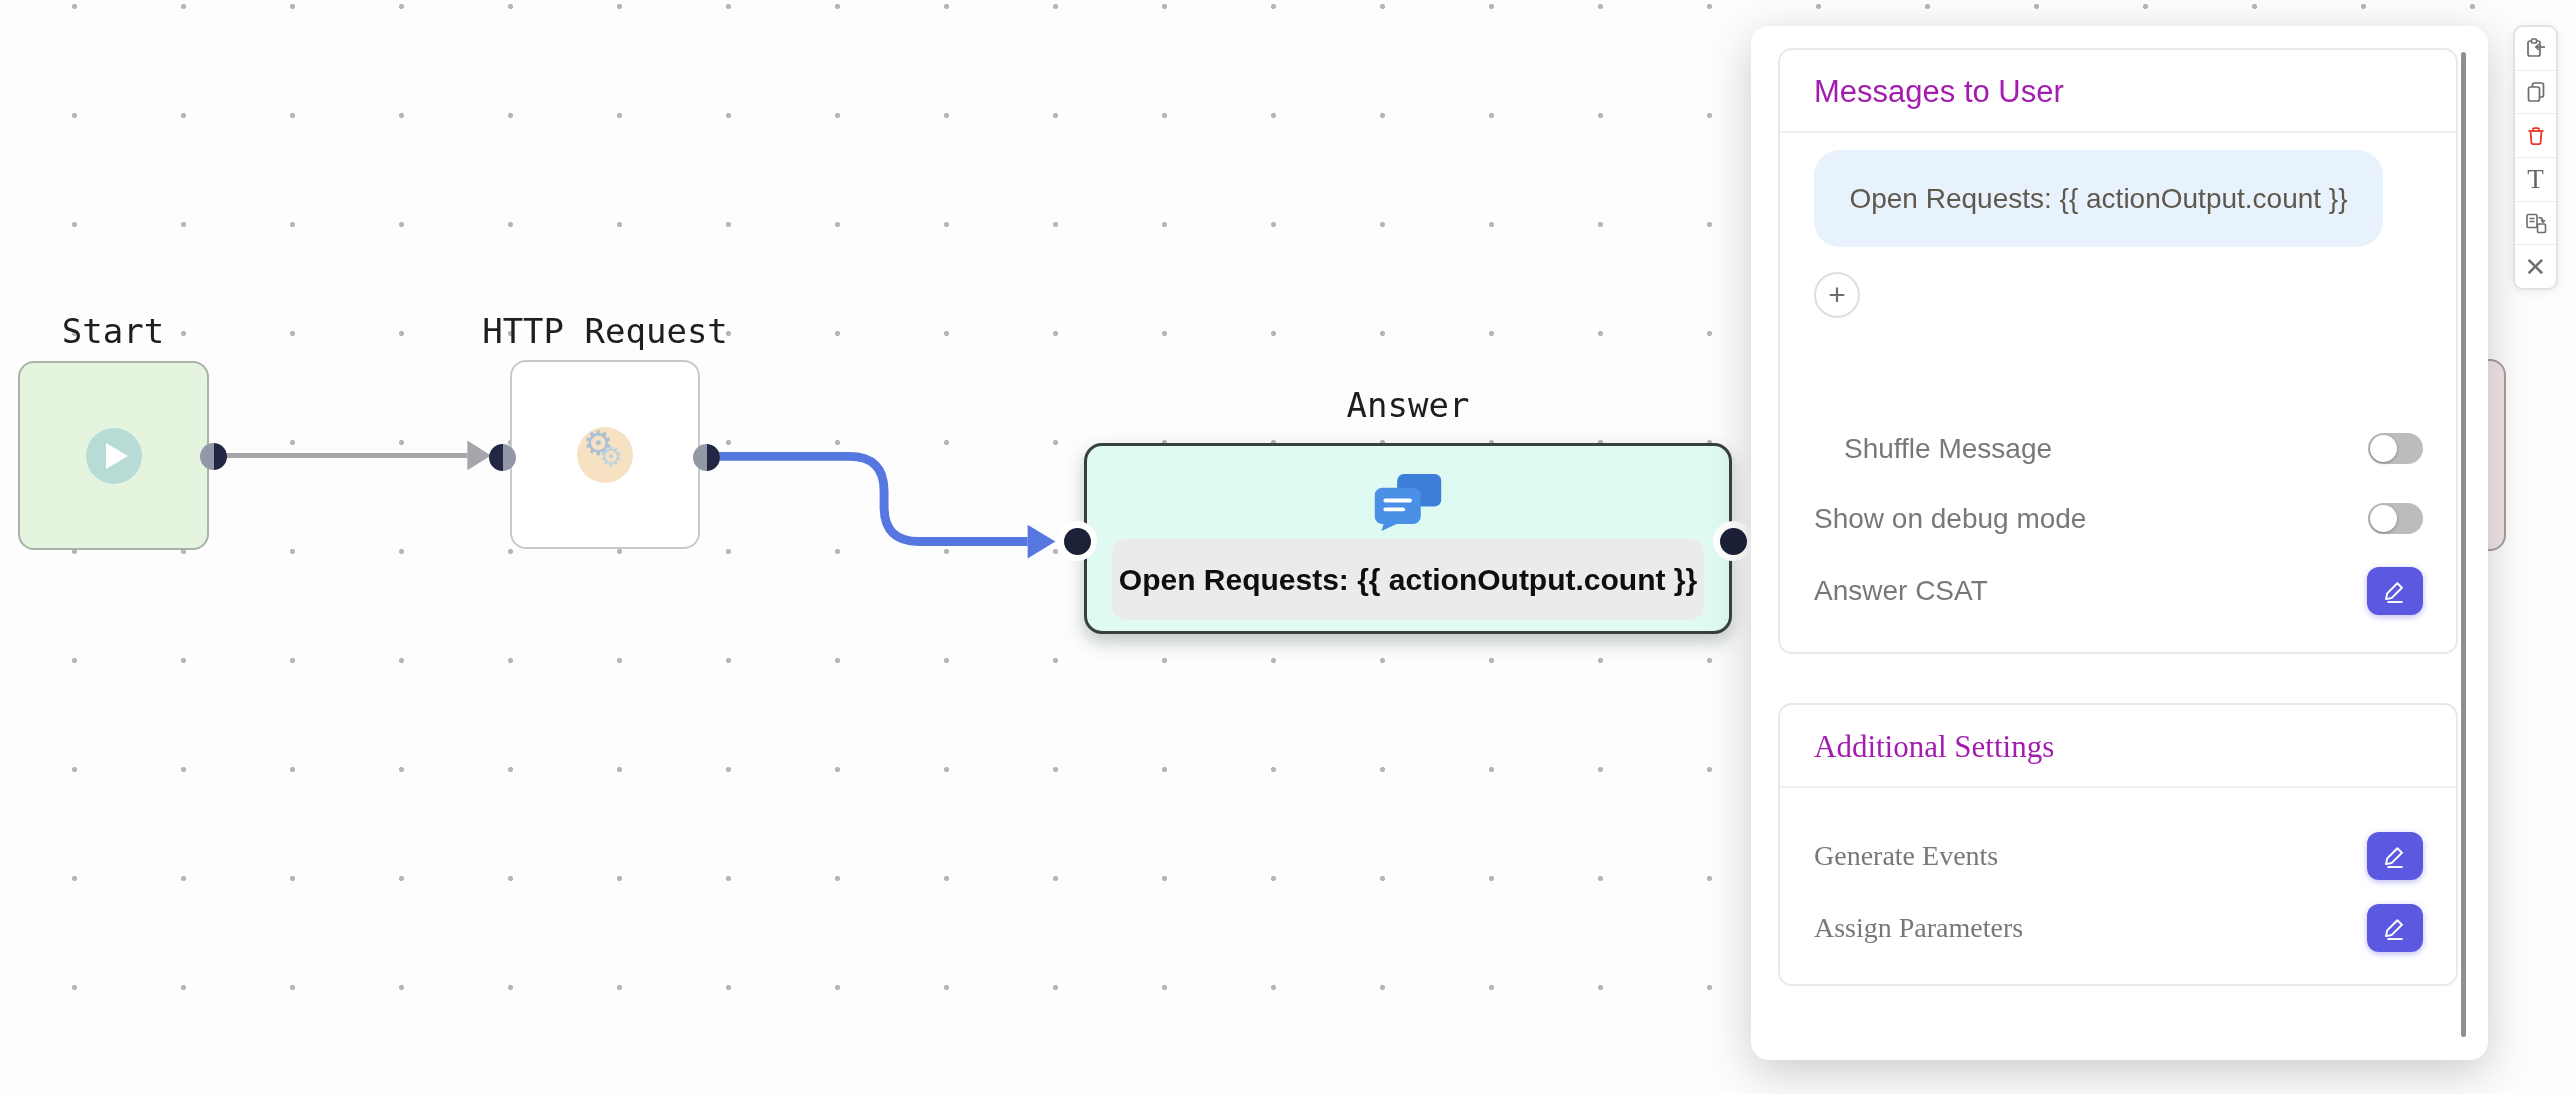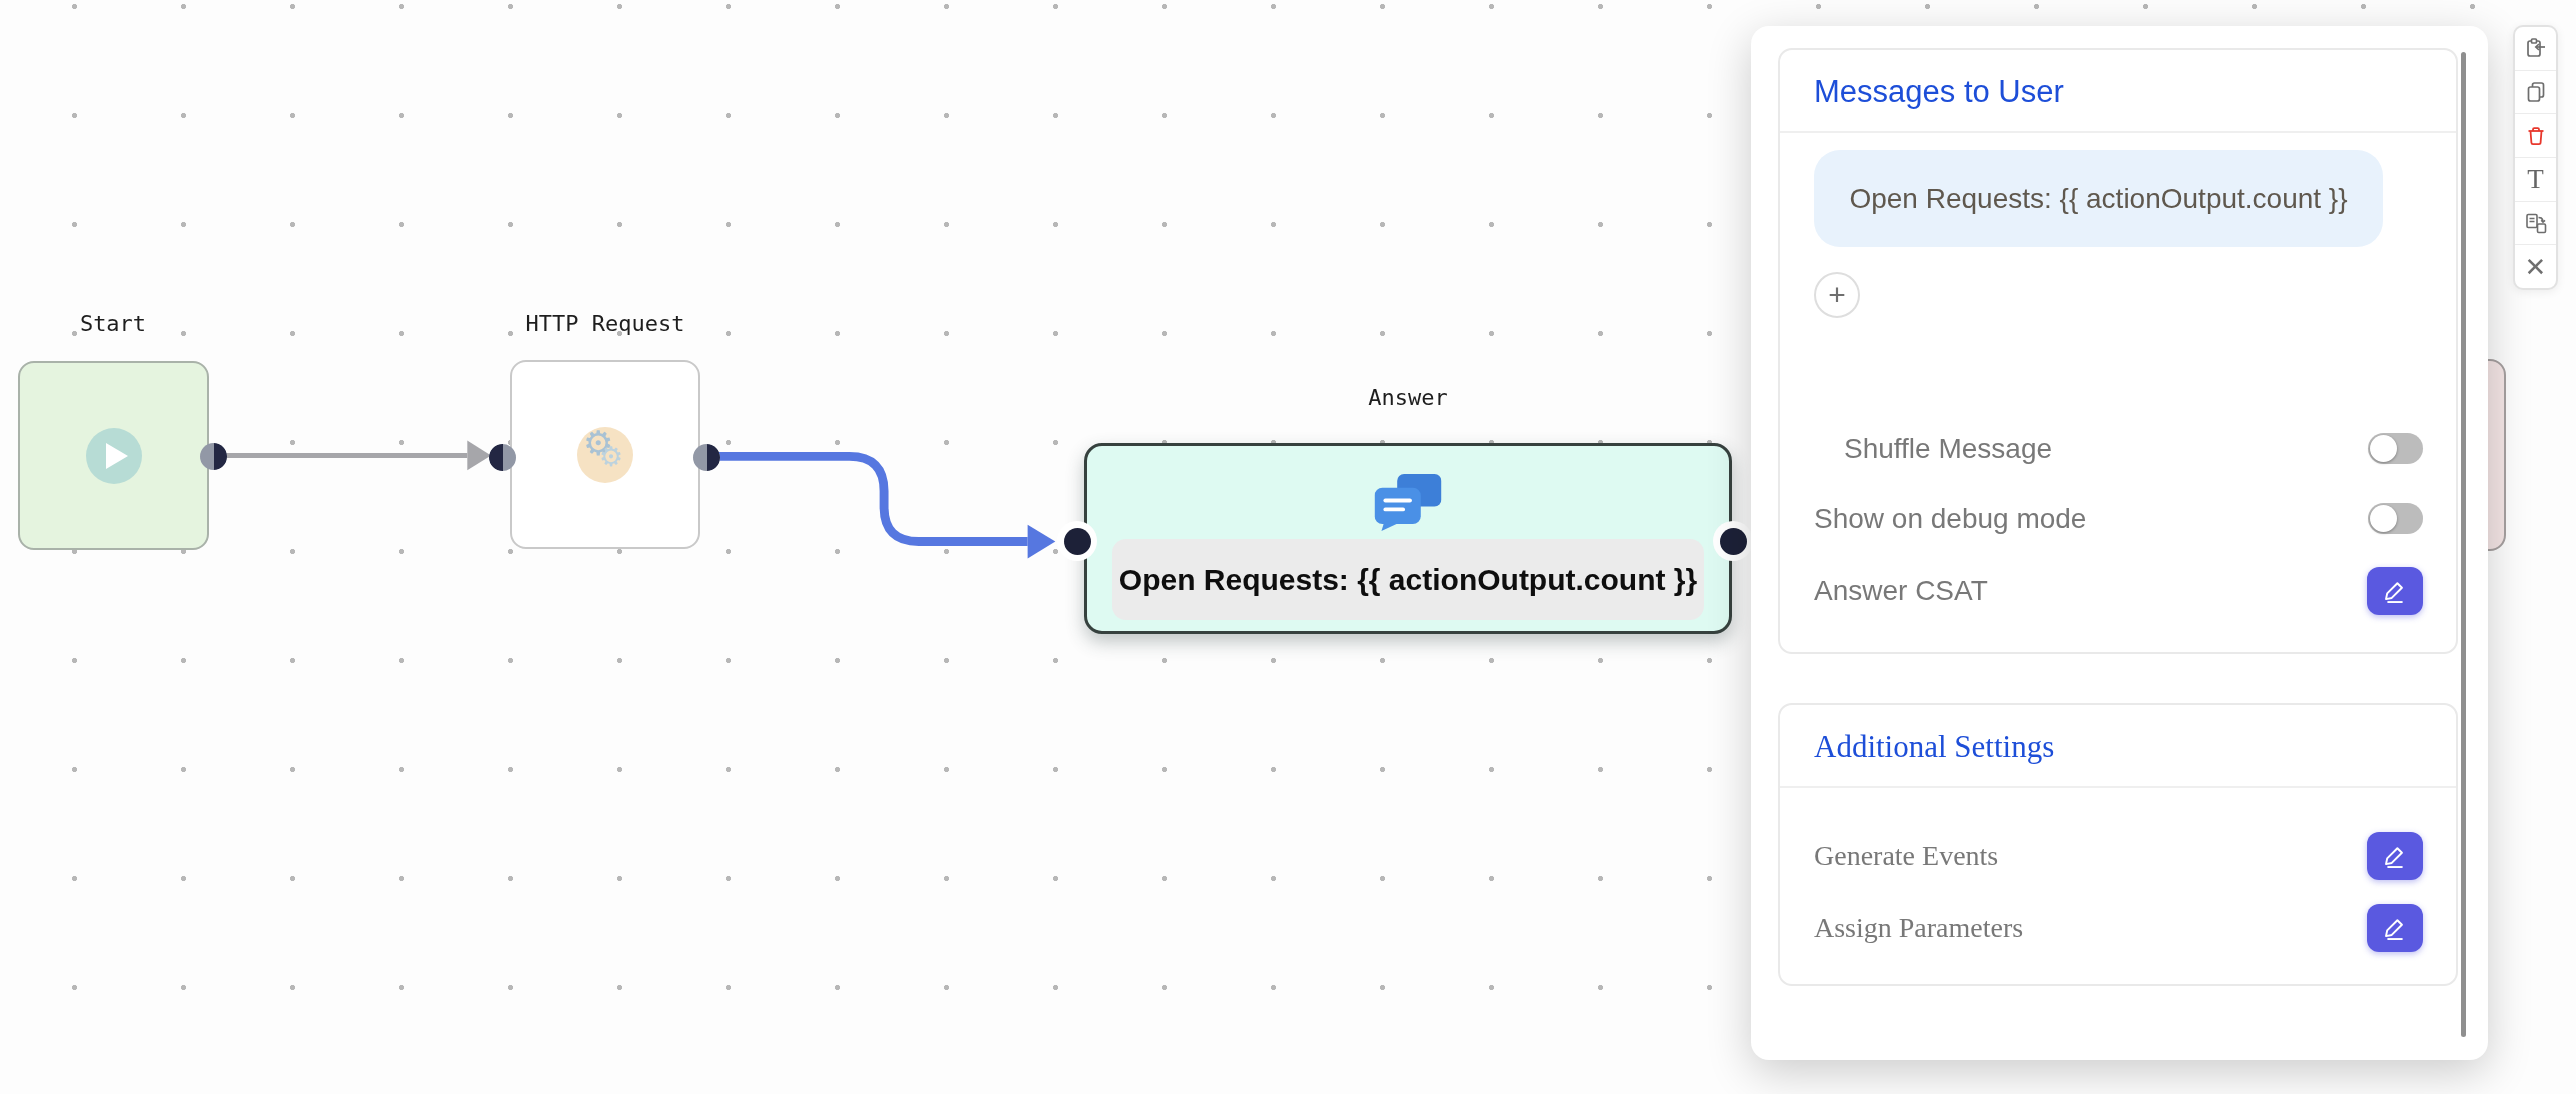--- a/index.html
+++ b/index.html
@@ -11,21 +11,21 @@
     background-color:#fdfdfd;
     background-image:radial-gradient(circle, #b7b7b7 2.3px, rgba(183,183,183,0) 2.9px);
     background-size:109px 109px; background-position:20px -48px; }
 
   svg.edges { position:absolute; left:0; top:0; z-index:2; pointer-events:none; }
 
   
   .node { position:absolute; border-radius:16px; z-index:2;
     display:flex; align-items:center; justify-content:center; }
   .node-label { position:absolute; transform:translateX(-50%); white-space:nowrap;
-    font-family:"DejaVu Sans Mono","Liberation Mono",monospace; font-size:22px;
+    font-family:"DejaVu Sans Mono","Liberation Mono",monospace; font-size:34px;
     color:#1e1e1e; z-index:2; }
 
   #node-start { left:18px; top:361px; width:191px; height:189px;
     background:#e5f4df; border:2px solid #a9b2a9; }
   .play-circle { width:56px; height:56px; border-radius:50%; background:#b7dcd5;
     display:flex; align-items:center; justify-content:center; }
   .play-triangle { width:0; height:0; border-left:22px solid #ffffff;
     border-top:13px solid transparent; border-bottom:13px solid transparent; margin-left:7px; }
 
   #node-http { left:510px; top:360px; width:190px; height:189px;
@@ -60,21 +60,21 @@
 
   
   #drawer { position:absolute; left:1751px; top:26px; width:737px; height:1034px;
     background:#ffffff; border-radius:18px; z-index:5;
     box-shadow:0 12px 45px rgba(0,0,0,.20); }
   .card { position:absolute; left:27px; width:680px; background:#fff;
     border:2px solid #e9e9e9; border-radius:14px; }
   #card-messages { top:22px;  height:606px; }
   #card-settings { top:677px; height:283px;font-family:Liberation Serif, serif; }
   .card-title { height:83px; line-height:83px; padding-left:34px; font-size:31px;
-    color:#1d4ed8; border-bottom:2px solid #efefef; }
+    color:#a21caf; border-bottom:2px solid #efefef; }
   .bubble { position:absolute; left:34px; top:100px; width:569px; height:97px;
     background:#e8f2fc; border-radius:26px; display:flex; align-items:center;
     justify-content:center; font-size:28px; color:#5f584e; white-space:nowrap; }
   .plus-btn { position:absolute; left:34px; top:222px; width:46px; height:46px;
     border-radius:50%; background:#fff; border:2px solid #dedede; color:#6f6f6f;
     font-size:30px; font-weight:300; display:flex; align-items:center; justify-content:center;
     cursor:pointer; }
   .row { position:absolute; left:34px; right:33px; height:61px;
     display:flex; align-items:center; justify-content:space-between; }
   .row-label { font-size:28px; color:#787878; }

